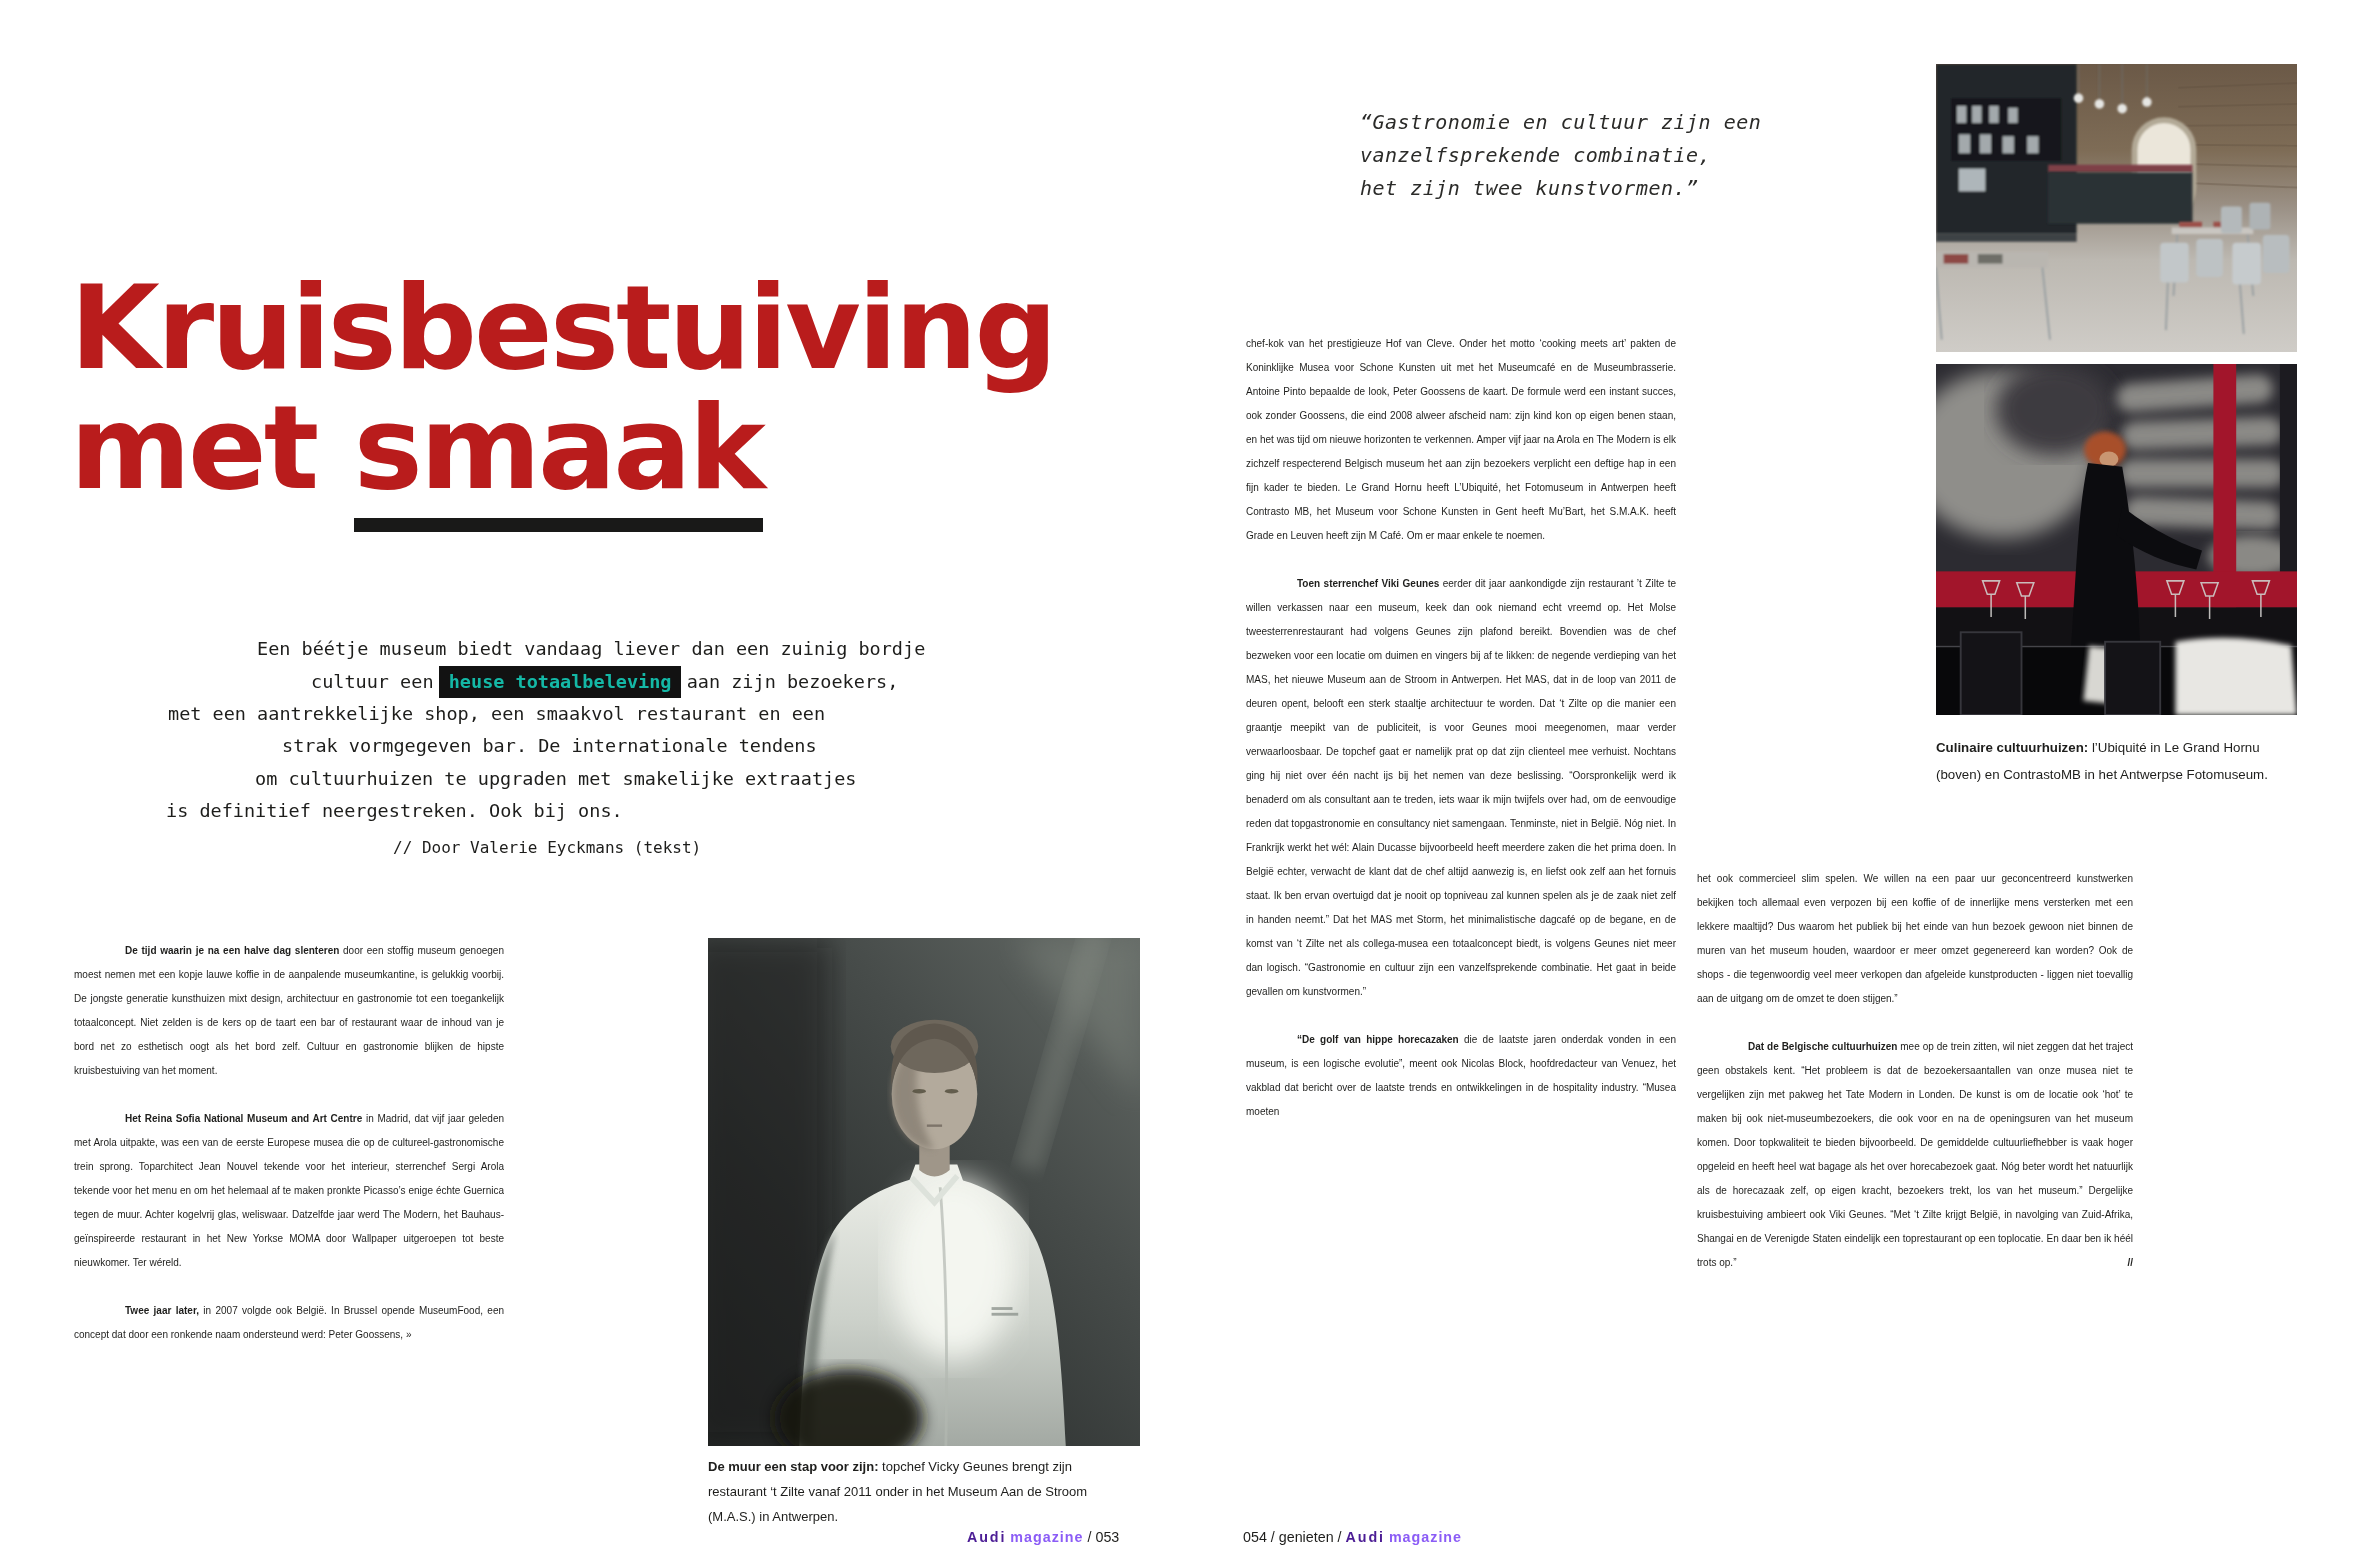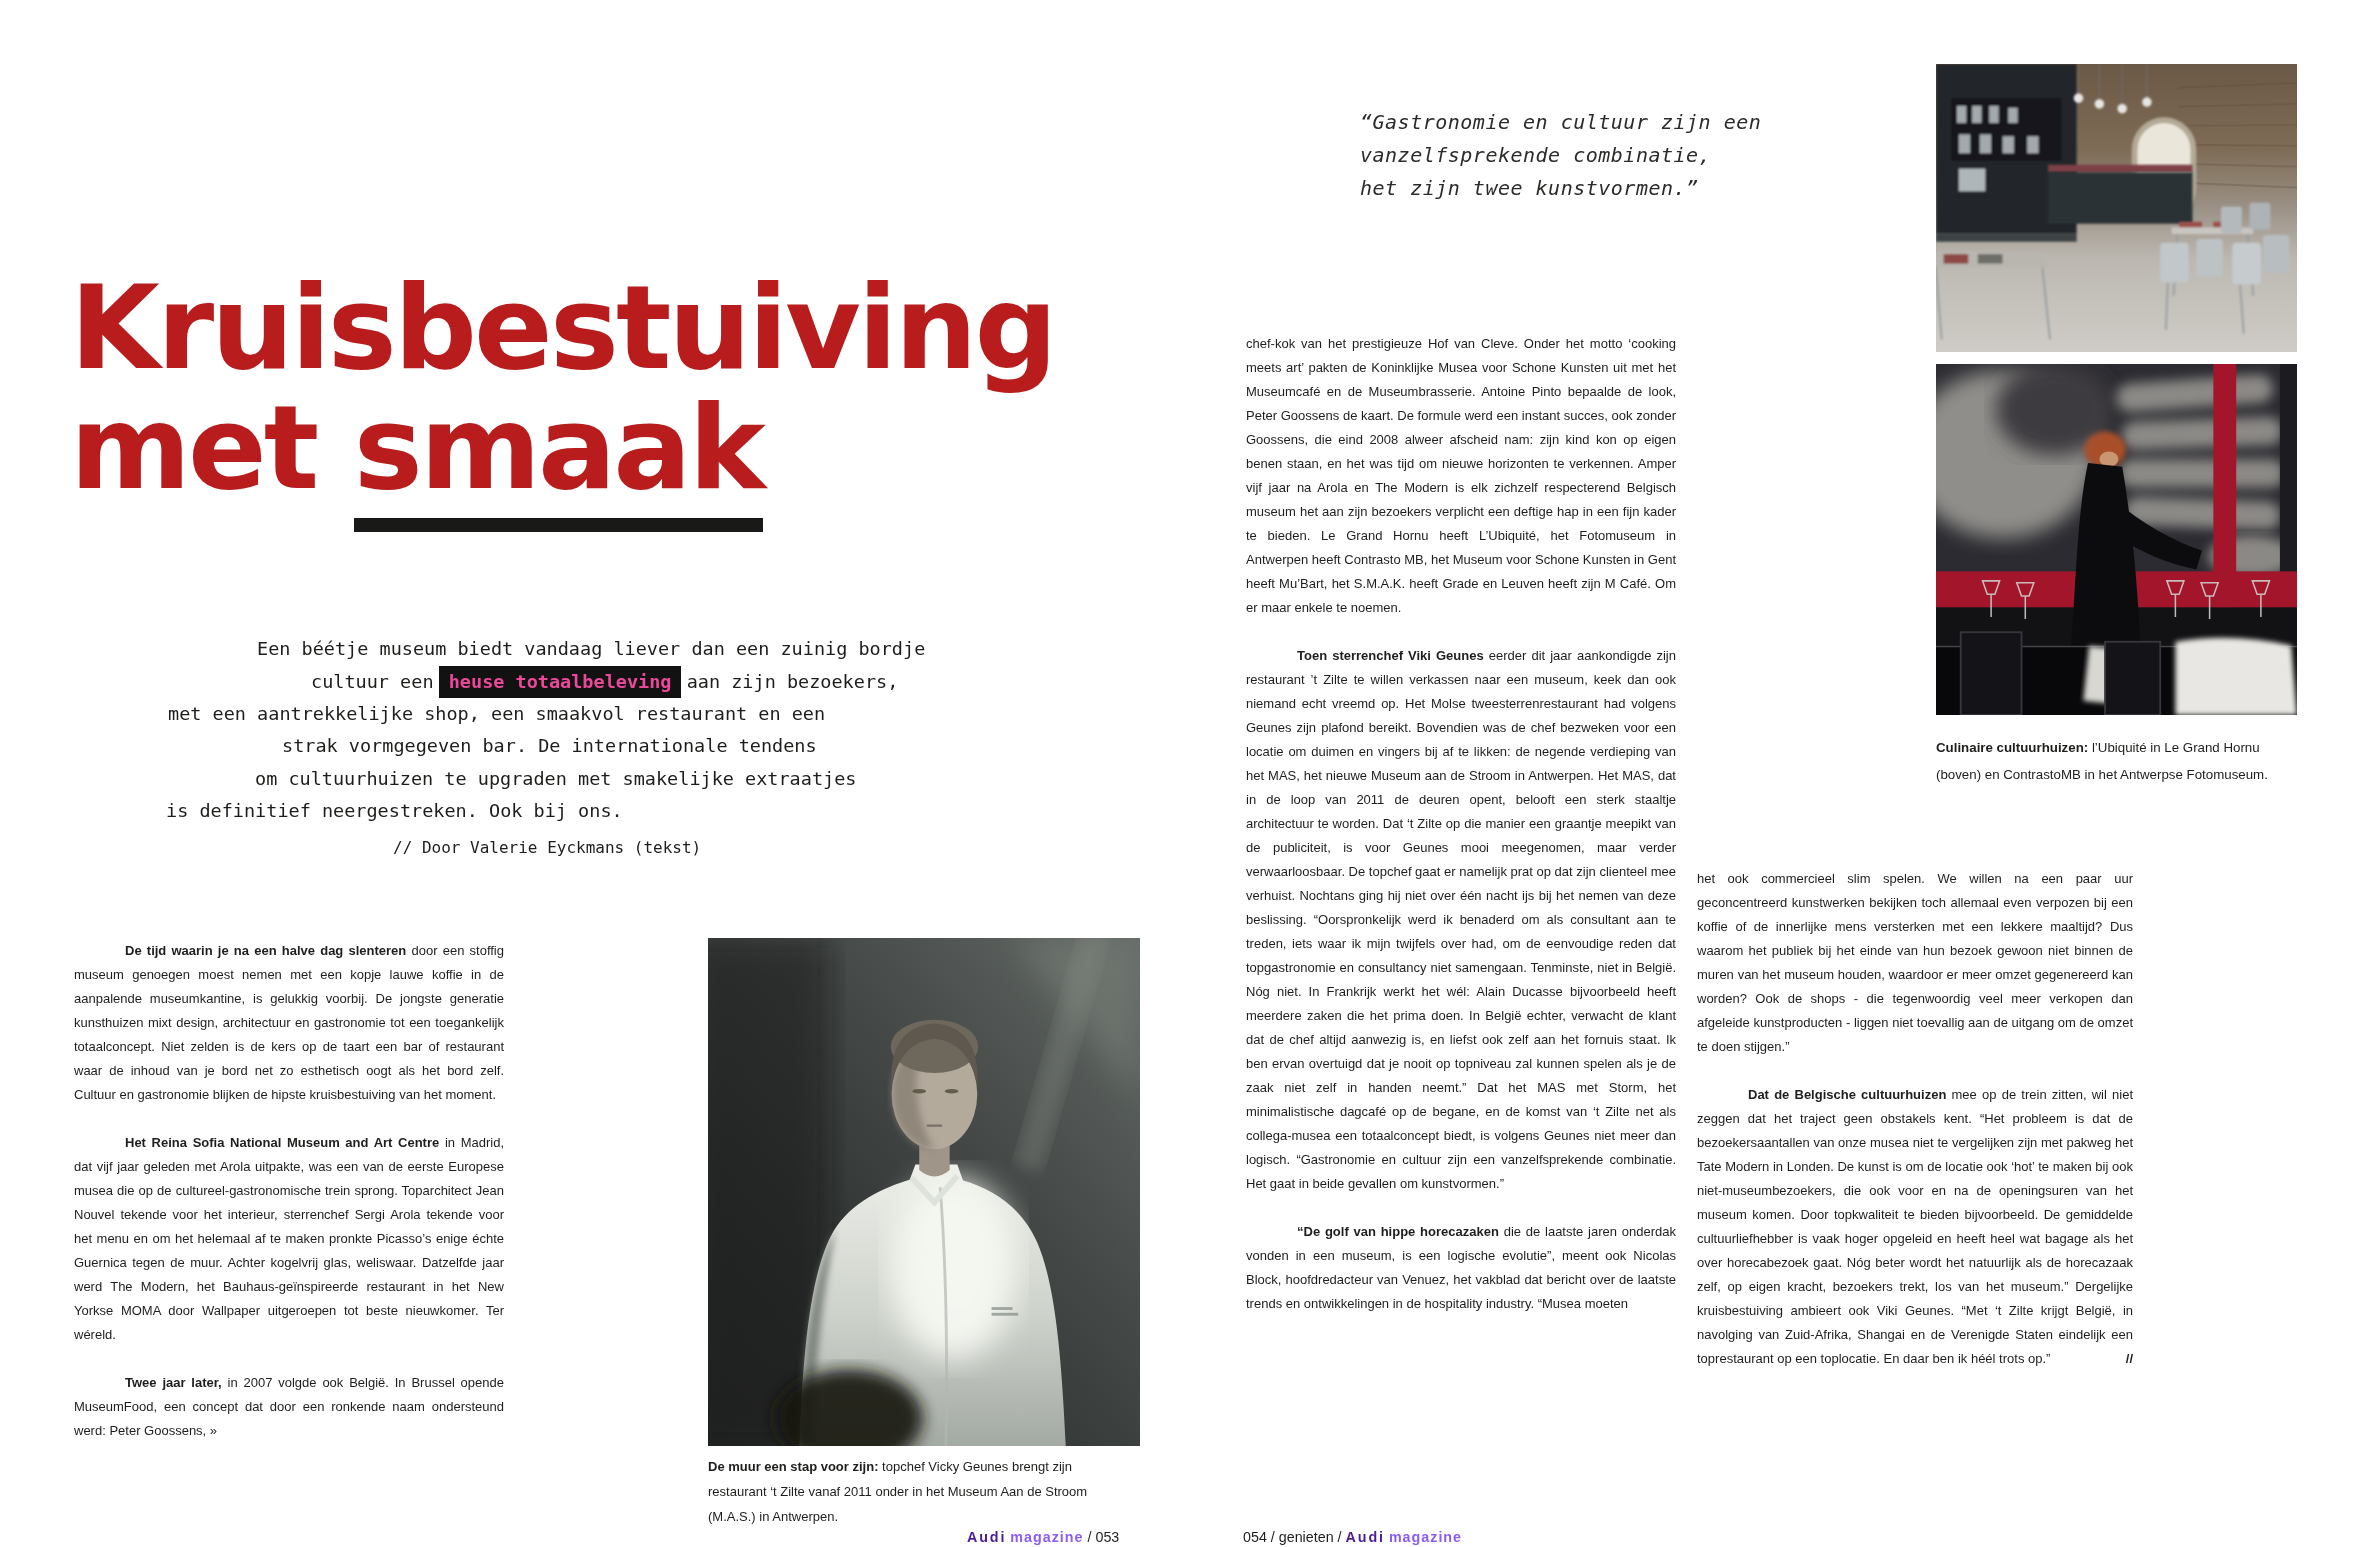--- a/index.html
+++ b/index.html
@@ -22,37 +22,37 @@
   .intro-line{
     font-family:"DejaVu Sans Mono","Liberation Mono",monospace;
     font-size:18.5px;line-height:23px;color:#1d1d1b;white-space:nowrap;
   }
   .il1{left:257px;top:613px;}
   .il2{left:311px;top:646px;}
   .il3{left:168px;top:678px;}
   .il4{left:282px;top:710px;}
   .il5{left:255px;top:743px;}
   .il6{left:166px;top:775px;}
-  .hl{background:#121212;color:#ec4899;font-weight:bold;padding:4.8px 9.5px 5.7px 9.5px;margin:0 5.7px;}
+  .hl{background:#121212;color:#14b8a6;font-weight:bold;padding:4.8px 9.5px 5.7px 9.5px;margin:0 5.7px;}
   #byline{
     left:393px;top:814px;font-family:"DejaVu Sans Mono","Liberation Mono",monospace;
     font-size:16px;color:#1d1d1b;white-space:nowrap;
   }
 
   
   #quote{
     left:1360px;top:82px;
     font-family:"DejaVu Sans Mono","Liberation Mono",monospace;
     font-style:italic;font-size:20px;line-height:33px;letter-spacing:0.5px;
     color:#2b2b29;white-space:nowrap;
   }
 
   
   .col{
-    text-align:justify;font-size:13px;line-height:24px;color:#1e1e1c;
+    text-align:justify;font-size:10px;line-height:24px;color:#1e1e1c;
     overflow:hidden;
   }
   .col p{margin:0;text-indent:51px;}
   .col p + p{margin-top:24px;}
   .col p.noindent{text-indent:0;}
   .col .lead{font-weight:bold;}
   #col-left{left:74px;top:915px;width:430px;height:618px;}
   #col-a{left:1246px;top:308px;width:430px;height:1208px;}
   #col-b{left:1697px;top:843px;width:436px;height:666px;}
   .endmark{float:right;font-weight:bold;}

